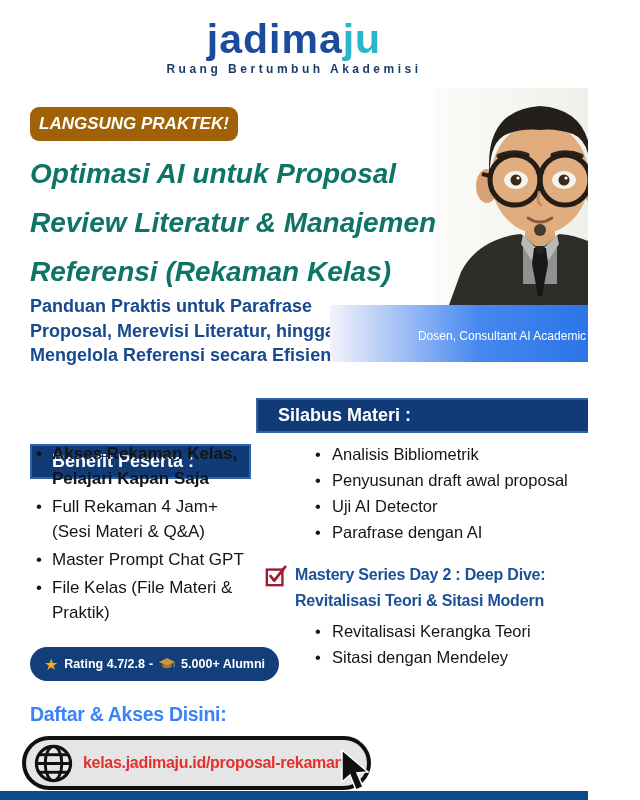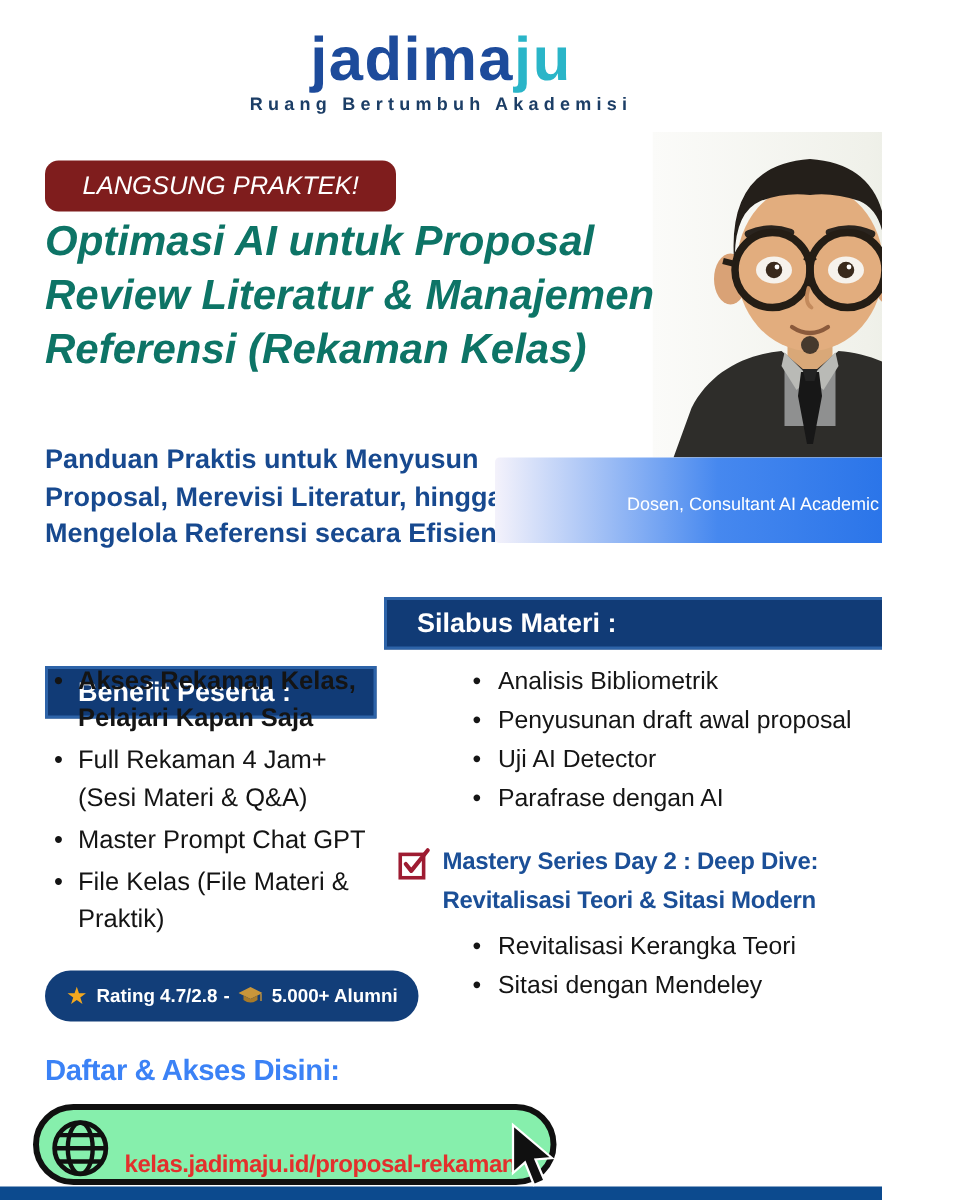--- a/index.html
+++ b/index.html
@@ -9,26 +9,26 @@
     overflow:hidden; font-family:"Liberation Sans","DejaVu Sans",sans-serif;
   }
   
   .logo { position:absolute; top:18px; left:0; right:0; text-align:center;
           font-size:41px; font-weight:bold; letter-spacing:1px; line-height:42px; }
   .logo .p1 { color:#1d4b9b; }
   .logo .p2 { color:#2ab5c8; }
   .tagline { position:absolute; top:62px; left:0; right:0; text-align:center;
              font-size:12px; font-weight:bold; letter-spacing:3.5px; color:#1c3e66; }
   
-  .badge { position:absolute; left:30px; top:107px; background:#7f1d1d; color:#fff;
-           font-style:italic; font-weight:normal; font-size:17px; padding:7px 25px;
+  .badge { position:absolute; left:30px; top:107px; background:#a16207; color:#fff;
+           font-style:italic; font-weight:bold; font-size:17px; padding:7px 9px;
            border-radius:9px; white-space:nowrap; }
   .title { position:absolute; left:30px; top:143px; color:#0d7466; font-weight:bold;
            font-style:italic; font-size:28px; line-height:36px; }
-  .title div { white-space:nowrap; }
+  .title div { white-space:nowrap;margin-top:13px; }
   .subtitle { position:absolute; left:30px; top:294px; color:#17498f; font-weight:bold;
               font-size:18px; line-height:24.5px; }
   .subtitle div { white-space:nowrap; }
   
   .photo { position:absolute; left:435px; top:88px; width:205px; height:217px; }
   .banner { position:absolute; left:330px; top:305px; width:310px; height:57px;
             background:linear-gradient(90deg,#f4f2fb 0%,#4688ef 48%,#1e6ce6 100%);
             display:flex; flex-direction:column; justify-content:center; align-items:center;
             padding-left:34px; border-radius:3px 0 0 3px; }
   .speaker-name { color:#fff; font-weight:bold; font-size:13px; letter-spacing:-0.2px;
@@ -61,22 +61,22 @@
   
   .rating { position:absolute; left:30px; top:647px; height:34px; background:#123e79;
             border-radius:17px; display:flex; align-items:center; padding:0 14px;
             color:#fff; font-weight:bold; font-size:12.5px; gap:4px; white-space:nowrap; }
   .star { color:#f3a81f; font-size:16px; margin-right:2px; }
   .cap-icon { width:16px; height:14px; margin:0 2px; }
   
   .cta-label { position:absolute; left:30px; top:703px; color:#3b82f6; font-weight:bold;
                font-size:19.5px; letter-spacing:-0.3px; white-space:nowrap; }
   .url-pill { position:absolute; left:22px; top:736px; width:349px; height:54px;
-              border:4.5px solid #101010; border-radius:30px; background:#86efac;
-              display:flex; align-items:flex-end; padding-left:7px; gap:9px; cursor:pointer; }
+              border:4.5px solid #101010; border-radius:30px; background:#e5e5e5;
+              display:flex; align-items:center; padding-left:7px; gap:9px; cursor:pointer; }
   .globe-icon { width:41px; height:41px; flex:none; }
   .url-text { color:#e3302c; font-weight:bold; font-size:16px; letter-spacing:-0.3px;
               white-space:nowrap; }
   .cursor-icon { position:absolute; left:336px; top:748px; width:40px; height:46px; z-index:6; }
   
   .bottom-bar { position:absolute; left:0; bottom:0; width:640px; height:9px; background:#0c4a8e; }
 </style>
 </head>
 <body>
 
@@ -87,21 +87,21 @@
   </div>
   <div class="tagline">Ruang Bertumbuh Akademisi</div>
 
   <div class="badge">LANGSUNG PRAKTEK!</div>
   <div class="title">
     <div>Optimasi AI untuk Proposal</div>
     <div>Review Literatur &amp; Manajemen</div>
     <div>Referensi (Rekaman Kelas)</div>
   </div>
   <div class="subtitle">
-    <div>Panduan Praktis untuk Menyusun</div>
+    <div>Panduan Praktis untuk Parafrase</div>
     <div>Proposal, Merevisi Literatur, hingga</div>
     <div>Mengelola Referensi secara Efisien</div>
   </div>
 
   <div class="photo">
     <svg width="205" height="217" viewBox="0 0 205 217">
       <defs>
         <linearGradient id="bgG" x1="0" y1="0" x2="1" y2="0">
           <stop offset="0" stop-color="#fbfbf9"></stop>
             <stop offset="0.7" stop-color="#f0f1ea"></stop>

